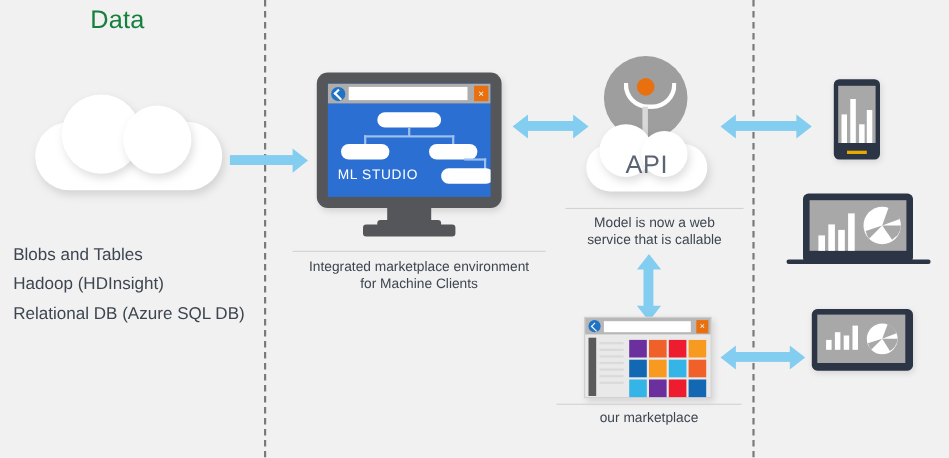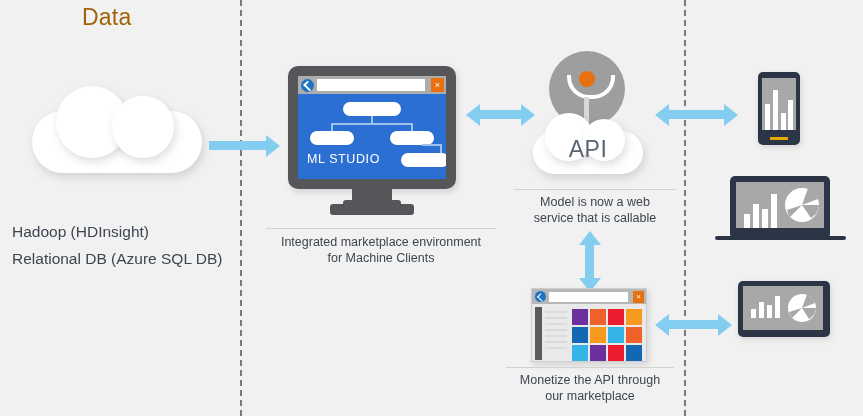--- a/index.html
+++ b/index.html
@@ -14,21 +14,21 @@
 
   
   .divider{
     position:absolute;top:0;width:0;height:416px;
     border-left:2px dashed #7a7a7a;
   }
 
   
   .col-title{
     position:absolute;
-    font-size:23px;font-weight:400;color:#a16207;
+    font-size:23px;font-weight:400;color:#15803d;
     letter-spacing:.2px;white-space:nowrap;
   }
 
   
   .cloud{
     position:absolute;background:#ffffff;border-radius:50%;
     filter:drop-shadow(2px 4px 4px rgba(0,0,0,.13));
   }
   .data-list{
     position:absolute;font-size:15.5px;line-height:27px;color:#3d4650;
@@ -124,20 +124,21 @@
 
   <div class="col-title" style="left:82px;top:4px">Data</div>
 
   <div>
     <div class="cloud" style="left:32px;top:111px;width:170px;height:62px;border-radius:32px;"></div>
     <div class="cloud" style="left:56px;top:86px;width:72px;height:72px;"></div>
     <div class="cloud" style="left:112px;top:96px;width:62px;height:62px;"></div>
   </div>
 
   <div class="data-list" style="left:12px;top:218px">
+    <div>Blobs and Tables</div>
     <div>Hadoop (HDInsight)</div>
     <div>Relational DB (Azure SQL DB)</div>
   </div>
 
   <div>
     <div class="arrow-h" style="left:209px;top:141px;width:60px;"></div>
     <div class="head head-r" style="left:266px;top:134.5px;"></div>
   </div>
 
   <div>
@@ -231,21 +232,20 @@
         <span style="background: rgb(240, 97, 42);"></span>
         <span style="background: rgb(53, 180, 232);"></span>
         <span style="background: rgb(107, 47, 158);"></span>
         <span style="background: rgb(237, 28, 46);"></span>
         <span style="background: rgb(18, 104, 179);"></span>
       </div>
   </div>
 
   <div class="rule" style="left:506px;top:367px;width:168px;"></div>
   <div class="cap" style="left:506px;top:372px;width:168px;">
-    <div>Monetize the API through</div>
     <div>our marketplace</div>
   </div>
 
   <div>
     <div class="arrow-h" style="left:668px;top:110px;width:58px;"></div>
     <div class="head head-l" style="left:655px;top:103.5px;"></div>
     <div class="head head-r" style="left:724px;top:103.5px;"></div>
   </div>
 
   <div>

